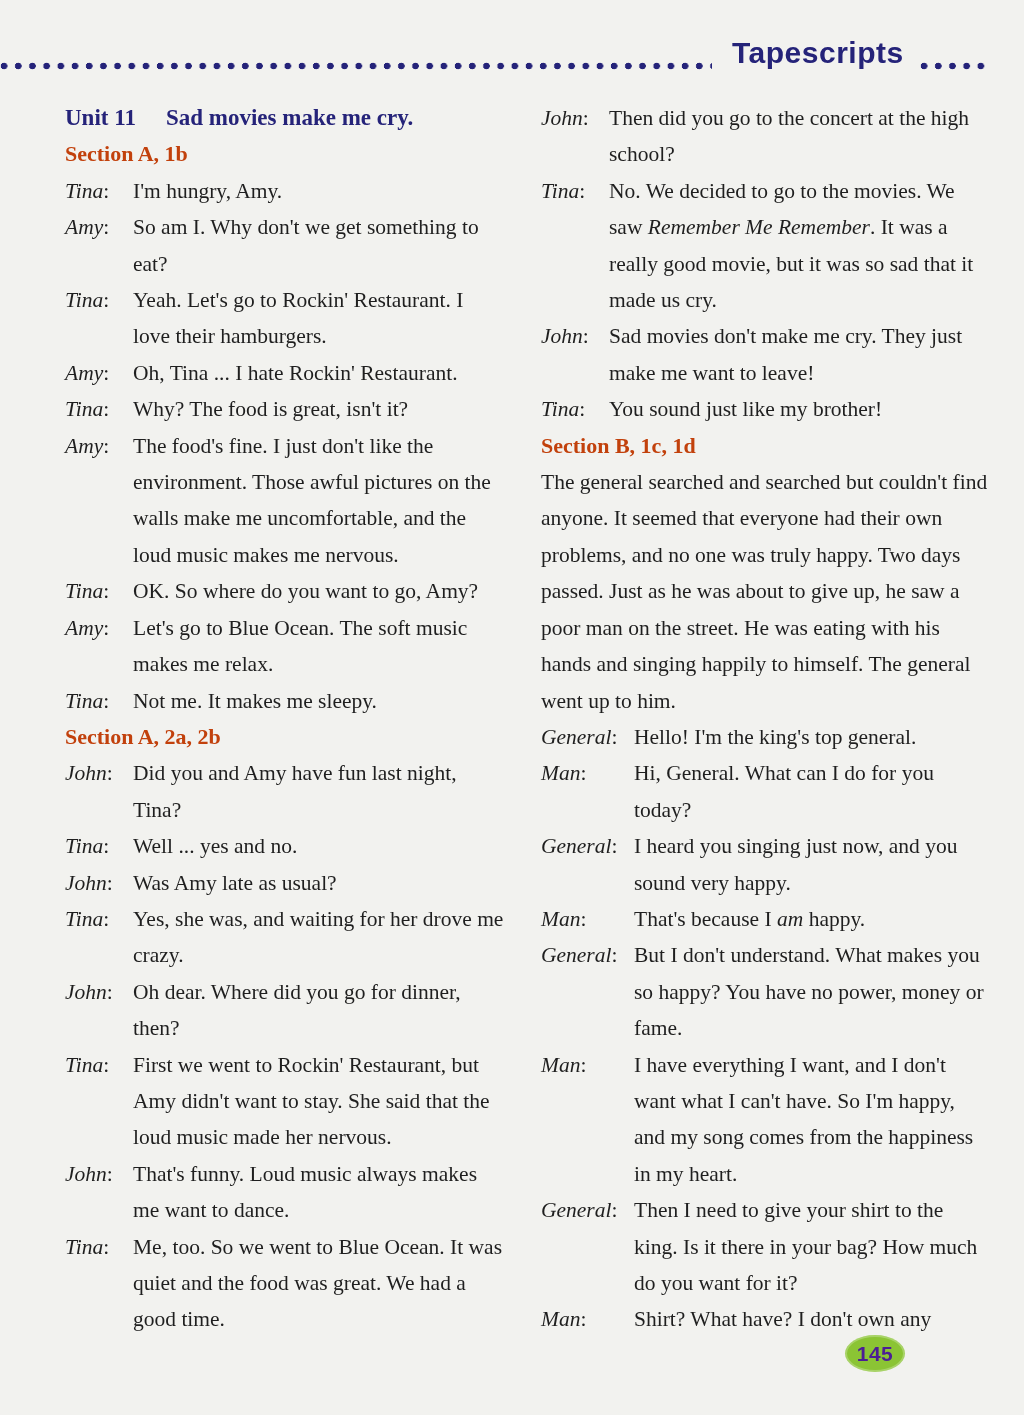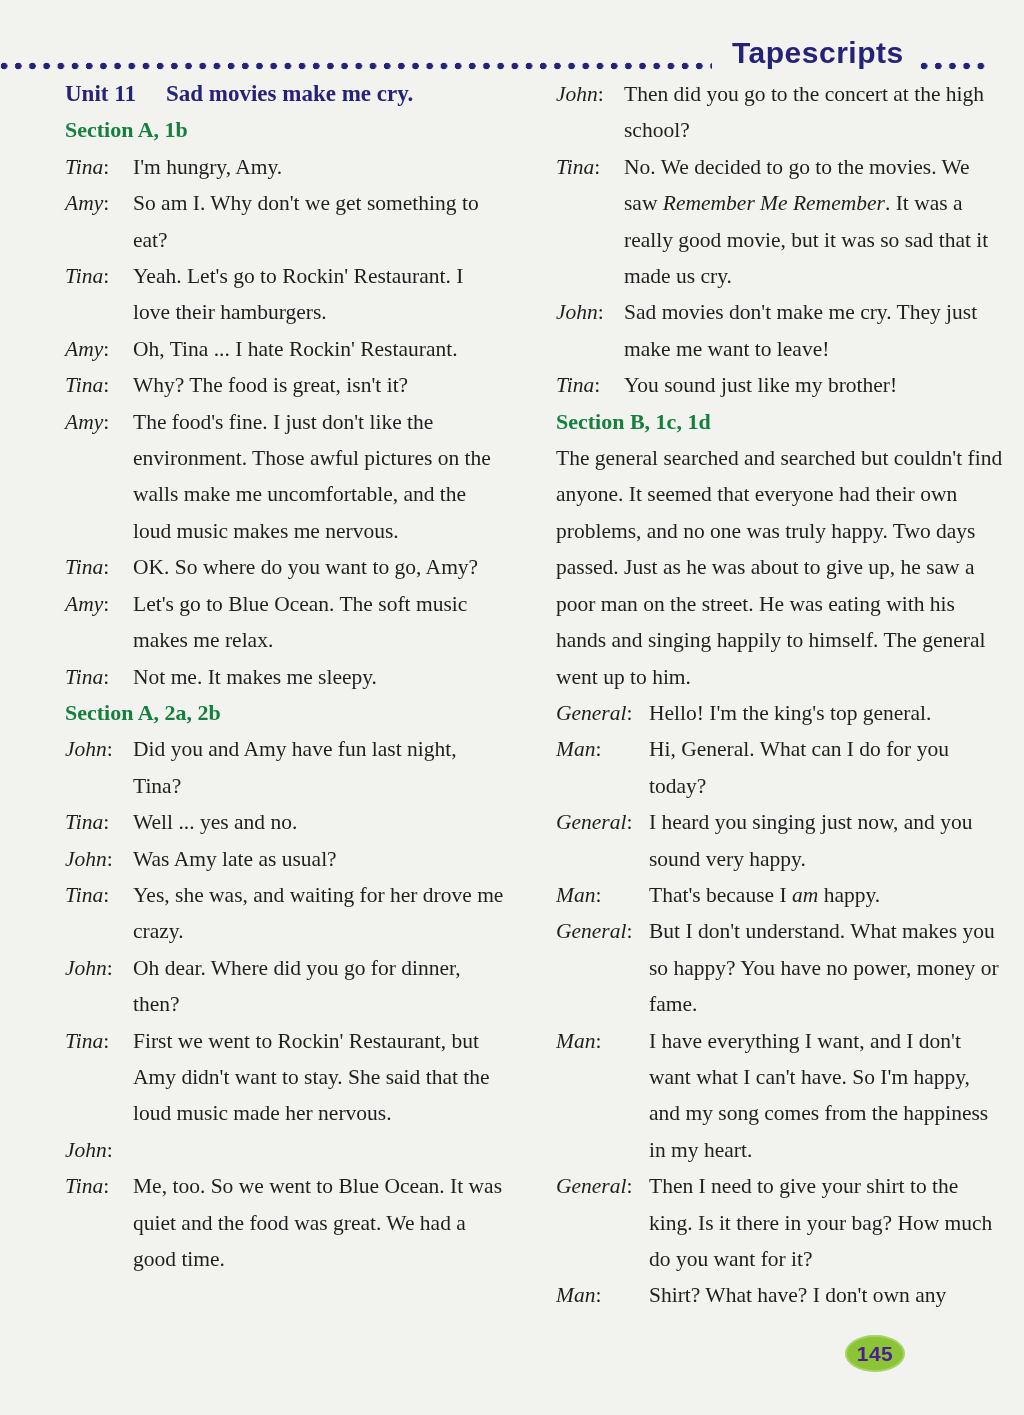--- a/index.html
+++ b/index.html
@@ -29,35 +29,35 @@
     font-family:"Liberation Sans", sans-serif;
     font-weight:bold;
     font-size:30px;
     color:var(--navy);
     margin:0 16px 0 20px;
     line-height:34px;
     letter-spacing:0.5px;
   }
   
   .columns{
-    position:absolute;top:76px;left:65px;
-    display:flex;gap:51px;
+    position:absolute;top:100px;left:65px;
+    display:flex;gap:36px;
     font-size:21.5px;
     line-height:36.4px;
   }
   .col{display:block;}
   .col-left{width:440px;}
   .col-right{width:447px;}
   .unit-title{
     margin:0;font-size:23px;font-weight:bold;color:var(--navy);
     line-height:36.4px;
   }
   .unit-label{margin-right:30px;}
   .section-heading{
-    margin:0;font-size:22px;font-weight:bold;color:#15803d;
+    margin:0;font-size:22px;font-weight:bold;color:#c2410c;
     line-height:36.4px;
   }
   .narration{margin:0;}
   .line{
     display:grid;
     grid-template-columns:68px 1fr;
   }
   .line.wide{grid-template-columns:93px 1fr;}
   .speaker{font-style:italic;}
   .speaker::after{content:":";font-style:normal;}
@@ -149,20 +149,21 @@
         <div class="line">
           <span class="speaker">John</span>
           <span class="utterance"><span>Oh dear. Where did you go for dinner, then?</span></span>
         </div>
         <div class="line">
           <span class="speaker">Tina</span>
           <span class="utterance"><span>First we went to Rockin' Restaurant, but Amy didn't want to stay. She said that the loud music made her nervous.</span></span>
         </div>
         <div class="line">
           <span class="speaker">John</span>
+          <span class="utterance"><span>That's funny. Loud music always makes me want to dance.</span></span>
         </div>
         <div class="line">
           <span class="speaker">Tina</span>
           <span class="utterance"><span>Me, too. So we went to Blue Ocean. It was quiet and the food was great. We had a good time.</span></span>
         </div>
       </section>
     <section class="col col-right" id="col-right">
         <div class="line">
           <span class="speaker">John</span>
           <span class="utterance"><span>Then did you go to the concert at the high school?</span></span>

